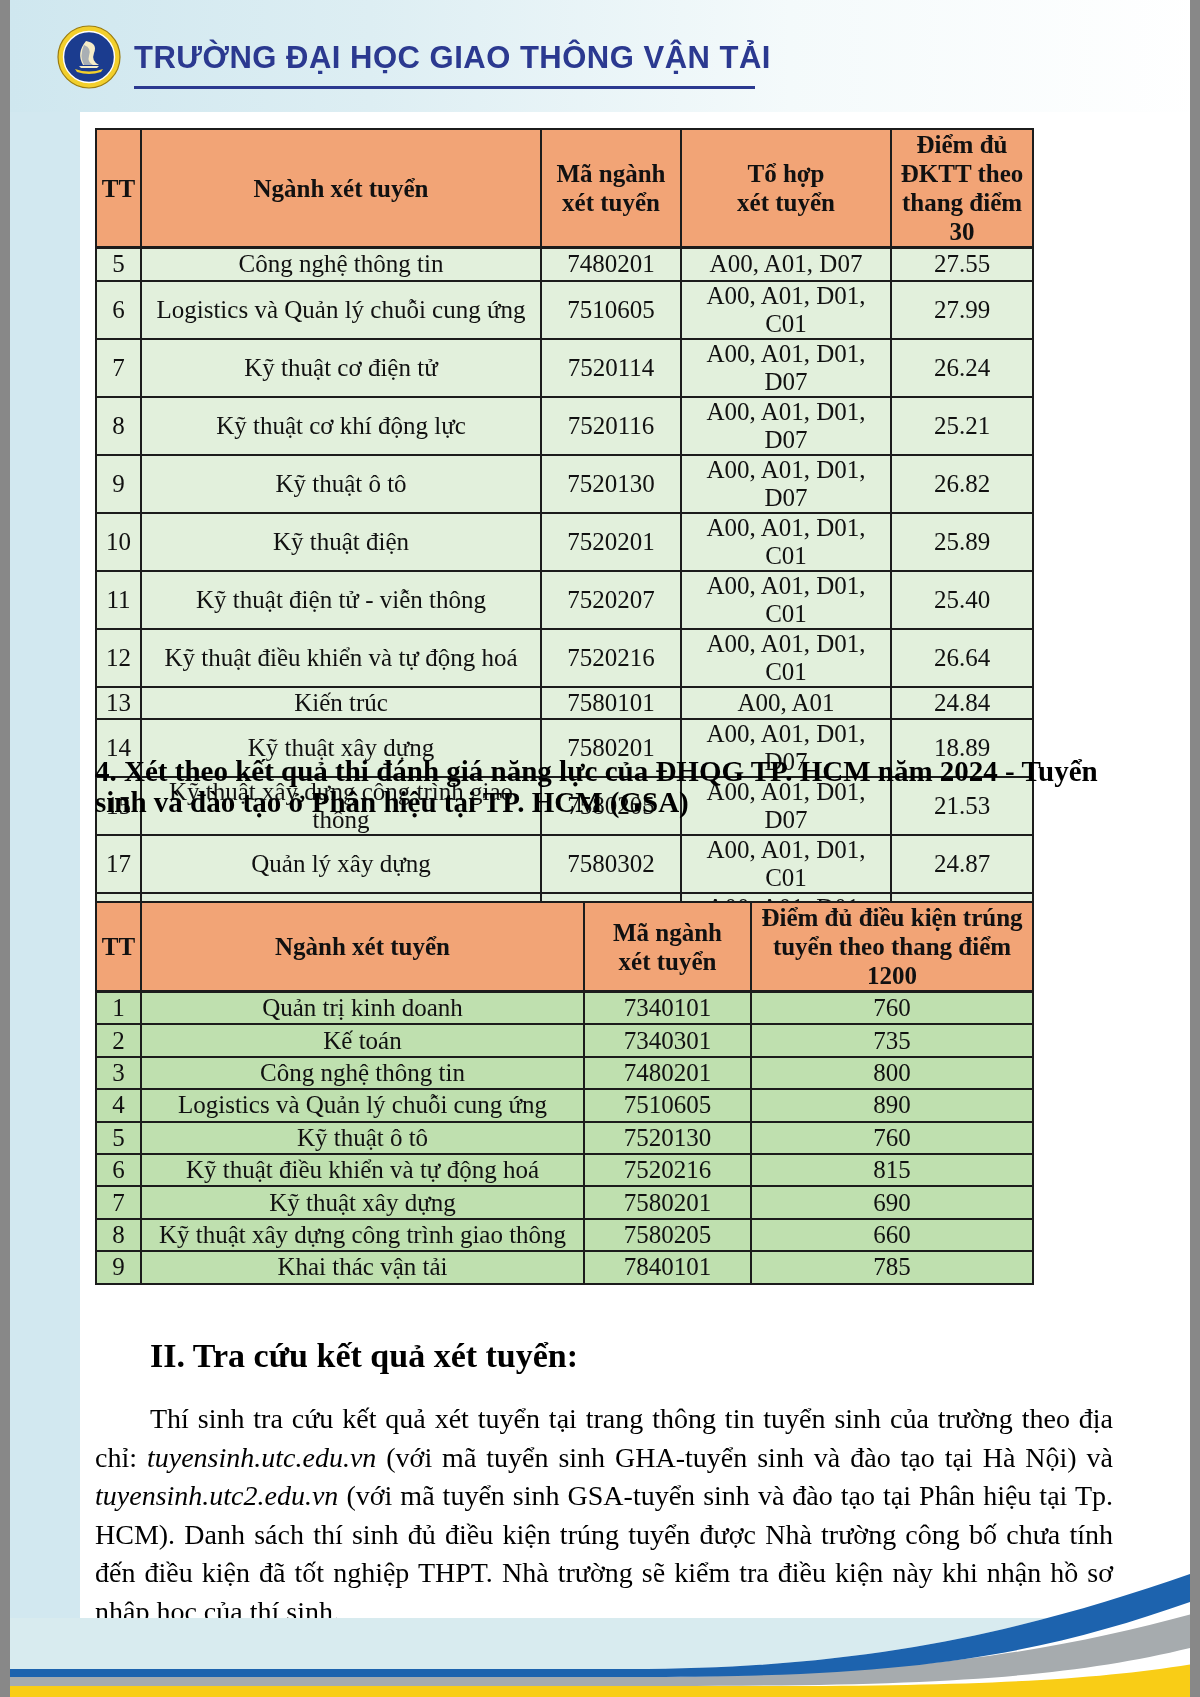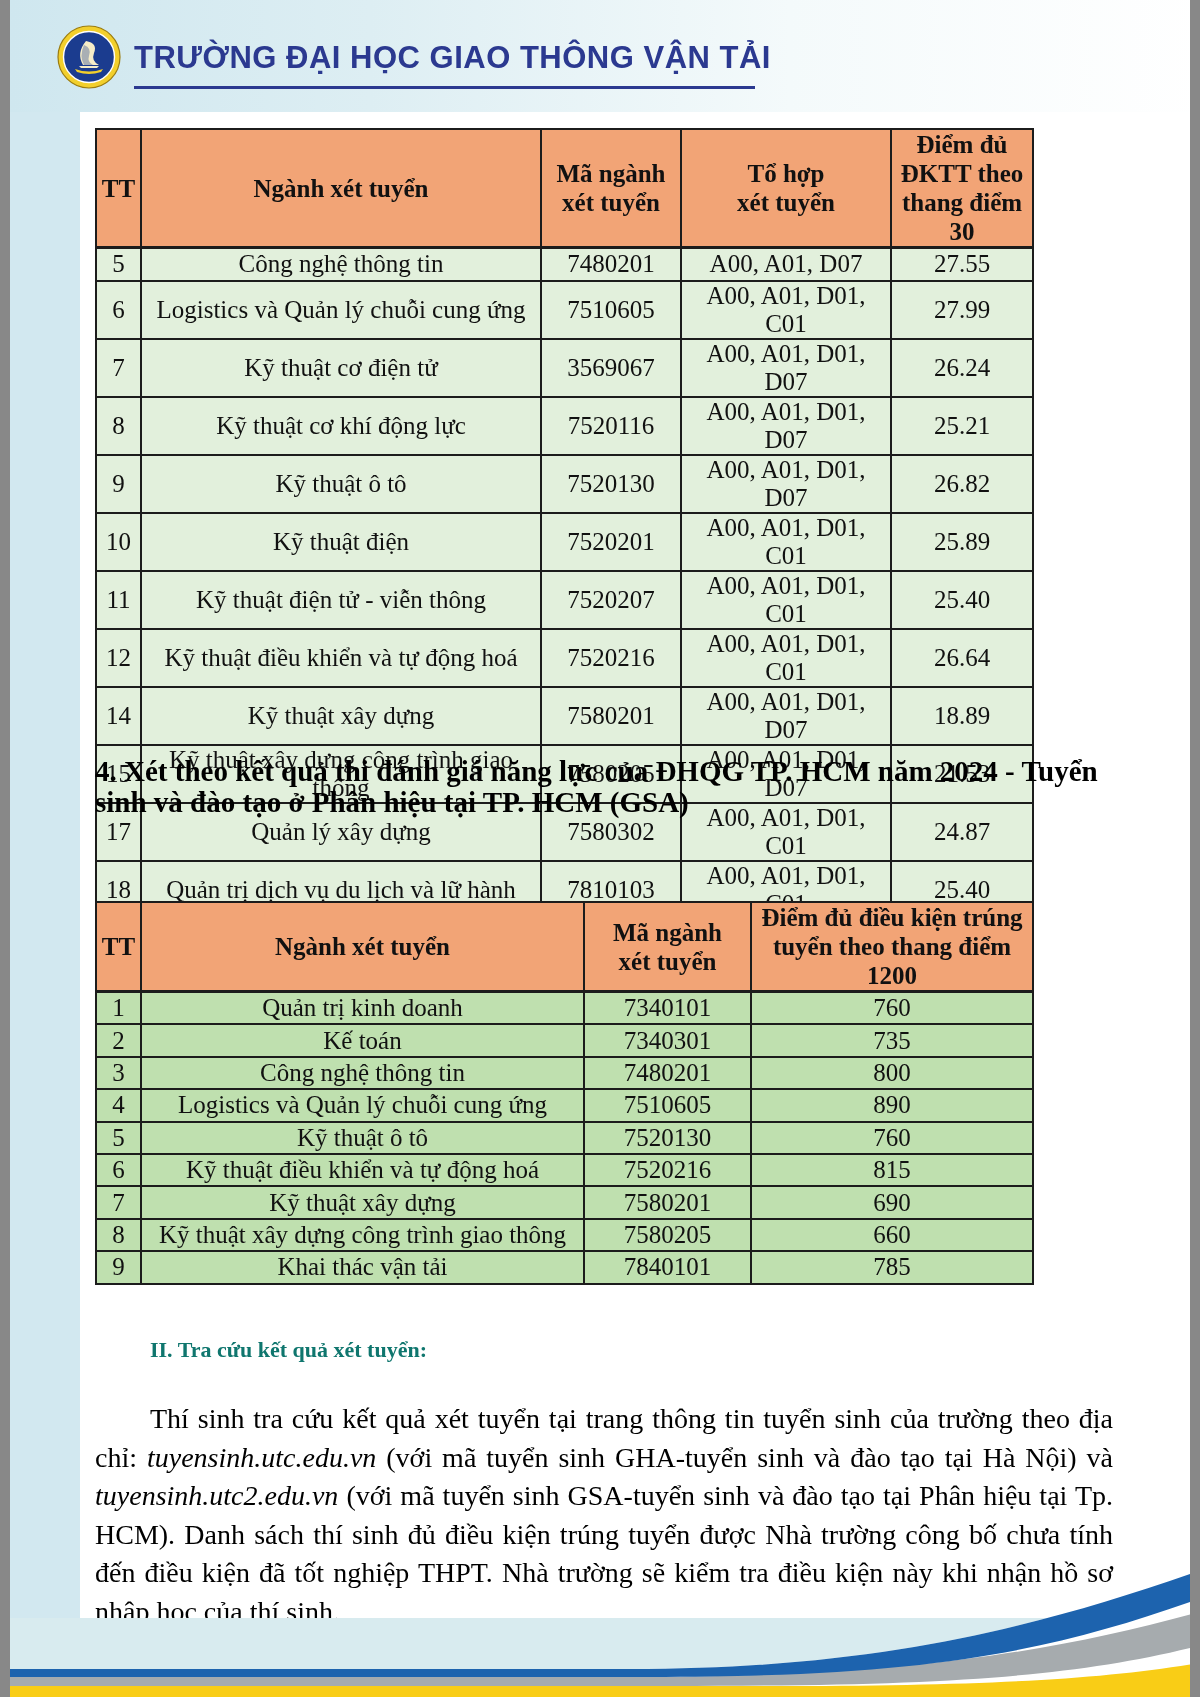--- a/index.html
+++ b/index.html
@@ -61,21 +61,21 @@
   #table2 td{height:30.4px;background:#bfe0af;line-height:28px;}
   td.cell-left{text-align:left;padding-left:10px;}
 
   .section4-heading{
     position:absolute;left:85px;top:756px;width:1015px;
     font-weight:bold;font-size:29px;line-height:31px;
     color:#000;
   }
   .section2-heading{
     position:absolute;left:140px;top:1337px;width:900px;
-    font-weight:bold;font-size:22px;color:#0f766e;
+    font-weight:bold;font-size:34px;color:#000000;
   }
   .lookup-paragraph{
     position:absolute;left:85px;top:1372px;width:1018px;
     font-size:28px;line-height:38.5px;text-align:justify;
     text-indent:55px;color:#000;
   }
   .url-link{font-weight:normal;font-style:italic;color:#000;text-decoration:none;}
 
   .footer-art{position:absolute;left:0;bottom:0;width:1200px;height:140px;}
 </style>
@@ -132,21 +132,21 @@
         <tr>
           <td>6</td>
           <td class="cell-left">Logistics và Quản lý chuỗi cung ứng</td>
           <td>7510605</td>
           <td>A00, A01, D01, C01</td>
           <td>27.99</td>
         </tr>
         <tr>
           <td>7</td>
           <td class="cell-left">Kỹ thuật cơ điện tử</td>
-          <td>3569067</td>
+          <td>7520114</td>
           <td>A00, A01, D01, D07</td>
           <td>26.24</td>
         </tr>
         <tr>
           <td>8</td>
           <td class="cell-left">Kỹ thuật cơ khí động lực</td>
           <td>7520116</td>
           <td>A00, A01, D01, D07</td>
           <td>25.21</td>
         </tr>
@@ -170,20 +170,27 @@
           <td>7520207</td>
           <td>A00, A01, D01, C01</td>
           <td>25.40</td>
         </tr>
         <tr>
           <td>12</td>
           <td class="cell-left">Kỹ thuật điều khiển và tự động hoá</td>
           <td>7520216</td>
           <td>A00, A01, D01, C01</td>
           <td>26.64</td>
+        </tr>
+        <tr>
+          <td>13</td>
+          <td class="cell-left">Kiến trúc</td>
+          <td>7580101</td>
+          <td>A00, A01</td>
+          <td>24.84</td>
         </tr>
         <tr>
           <td>14</td>
           <td class="cell-left">Kỹ thuật xây dựng</td>
           <td>7580201</td>
           <td>A00, A01, D01, D07</td>
           <td>18.89</td>
         </tr>
         <tr>
           <td>15</td>

